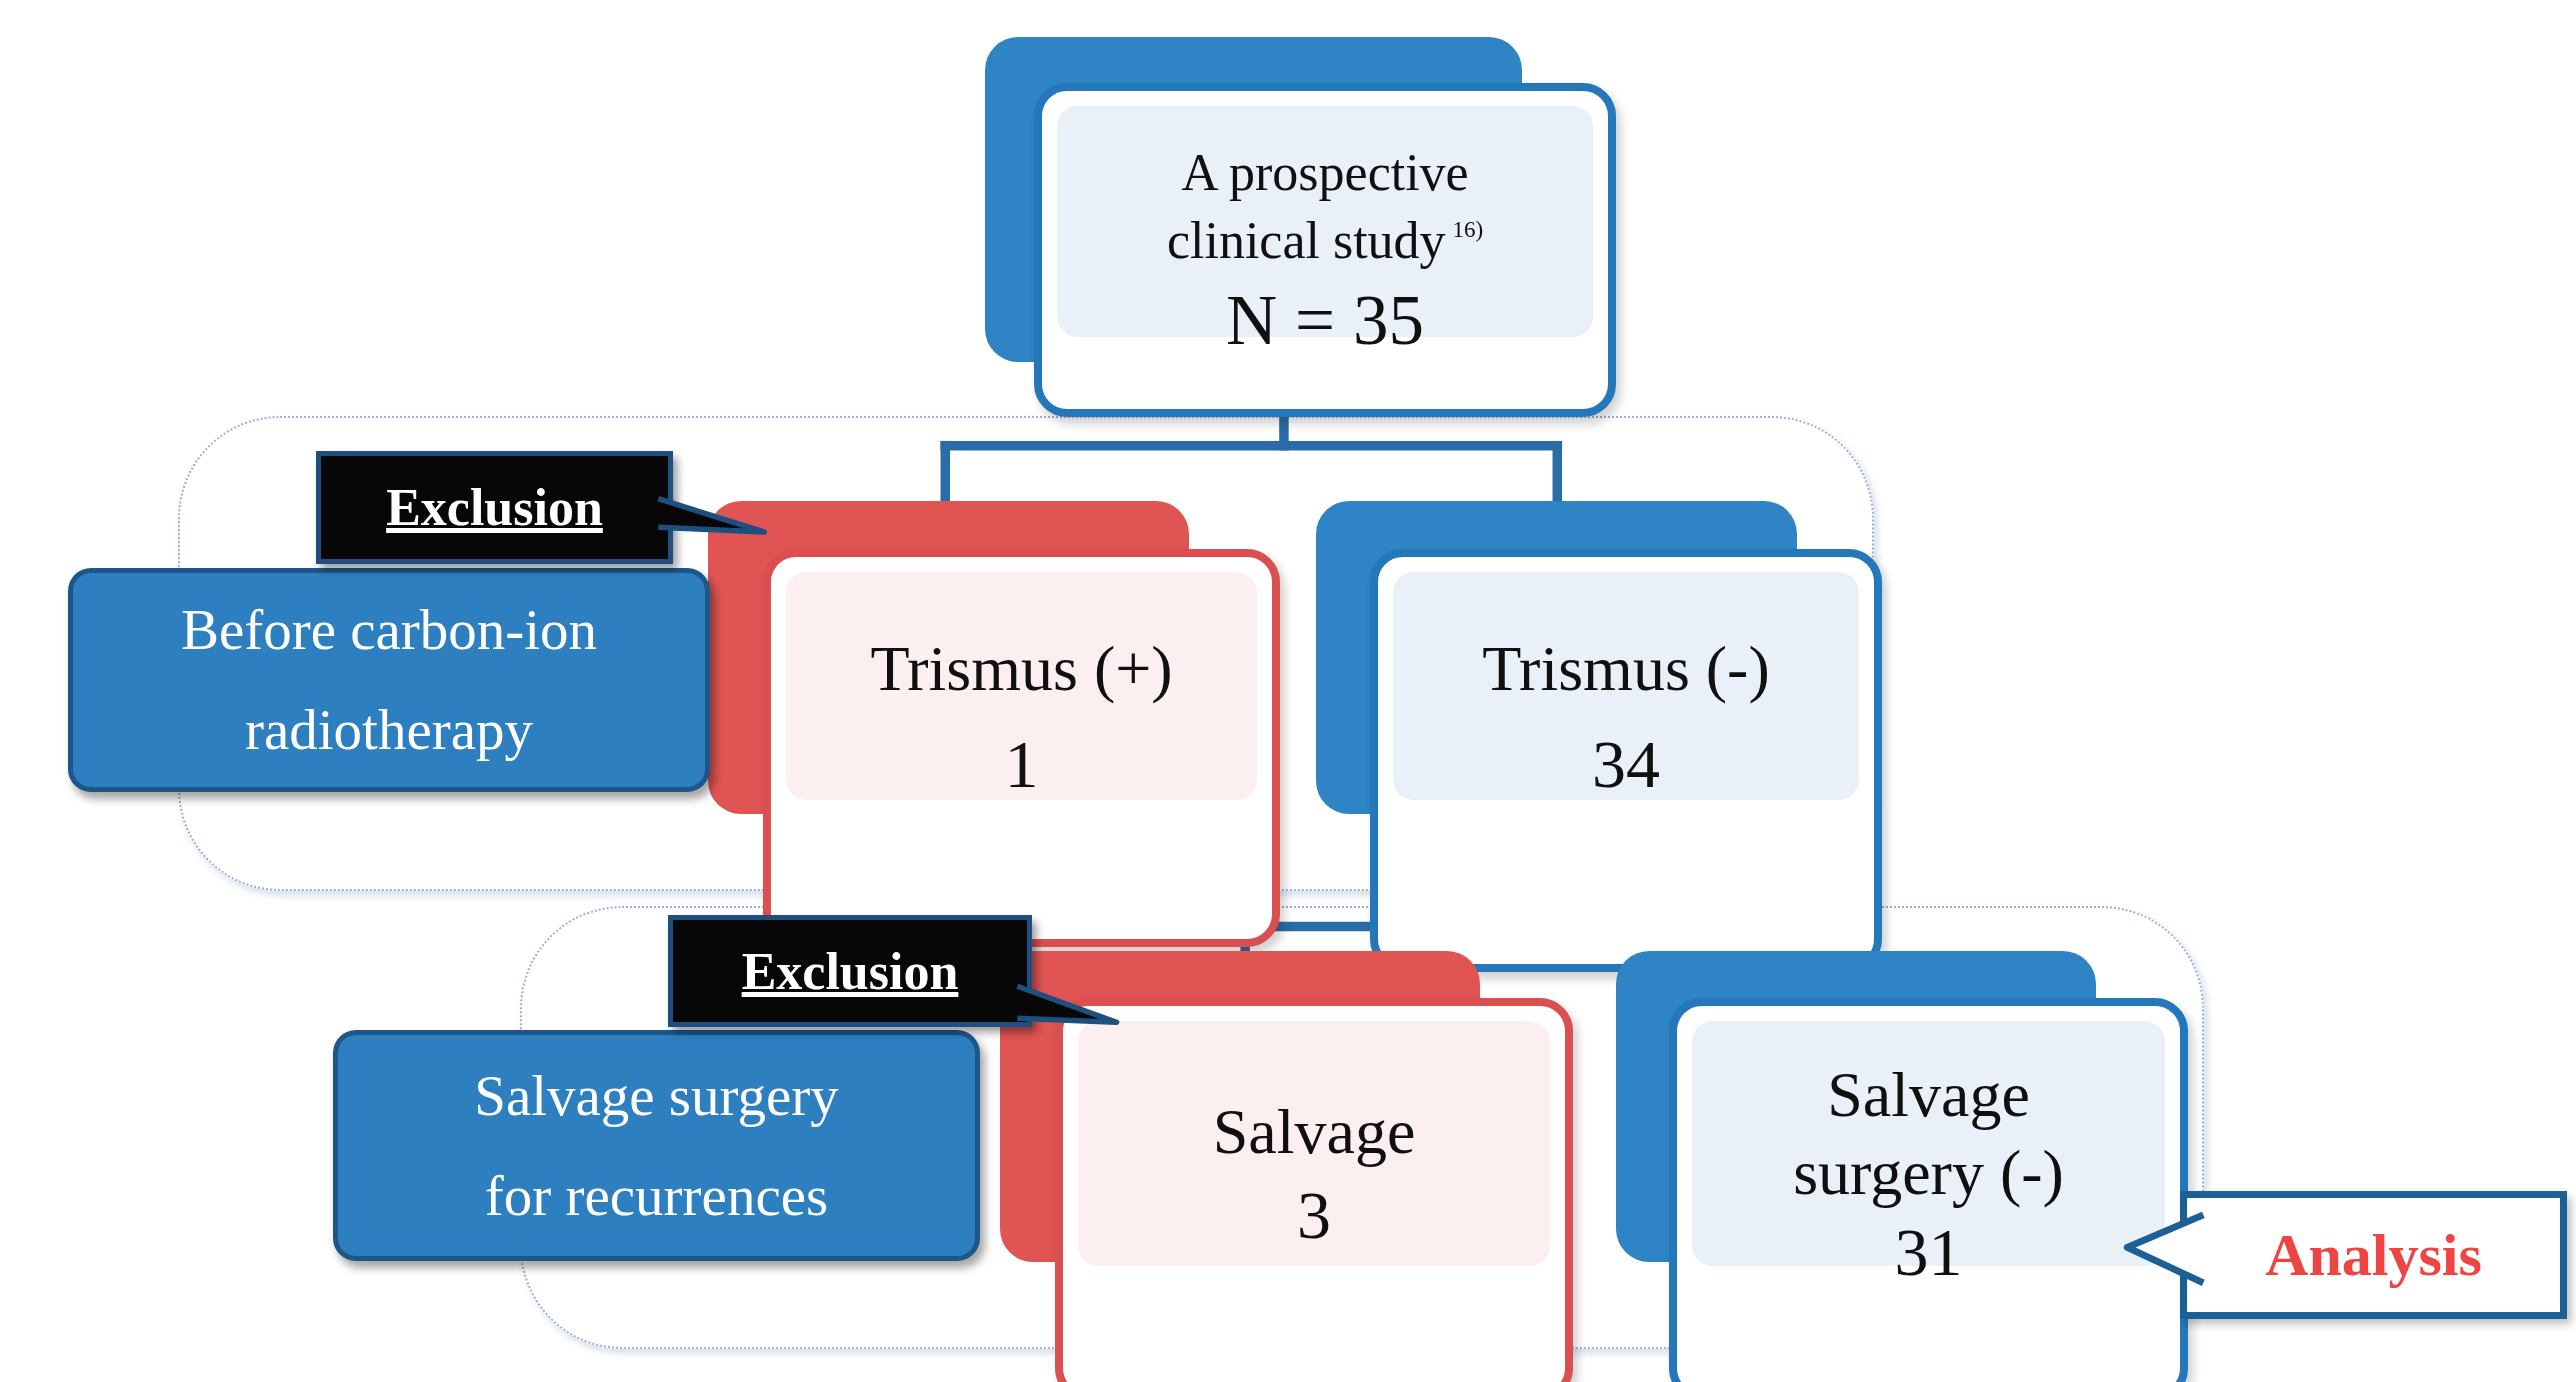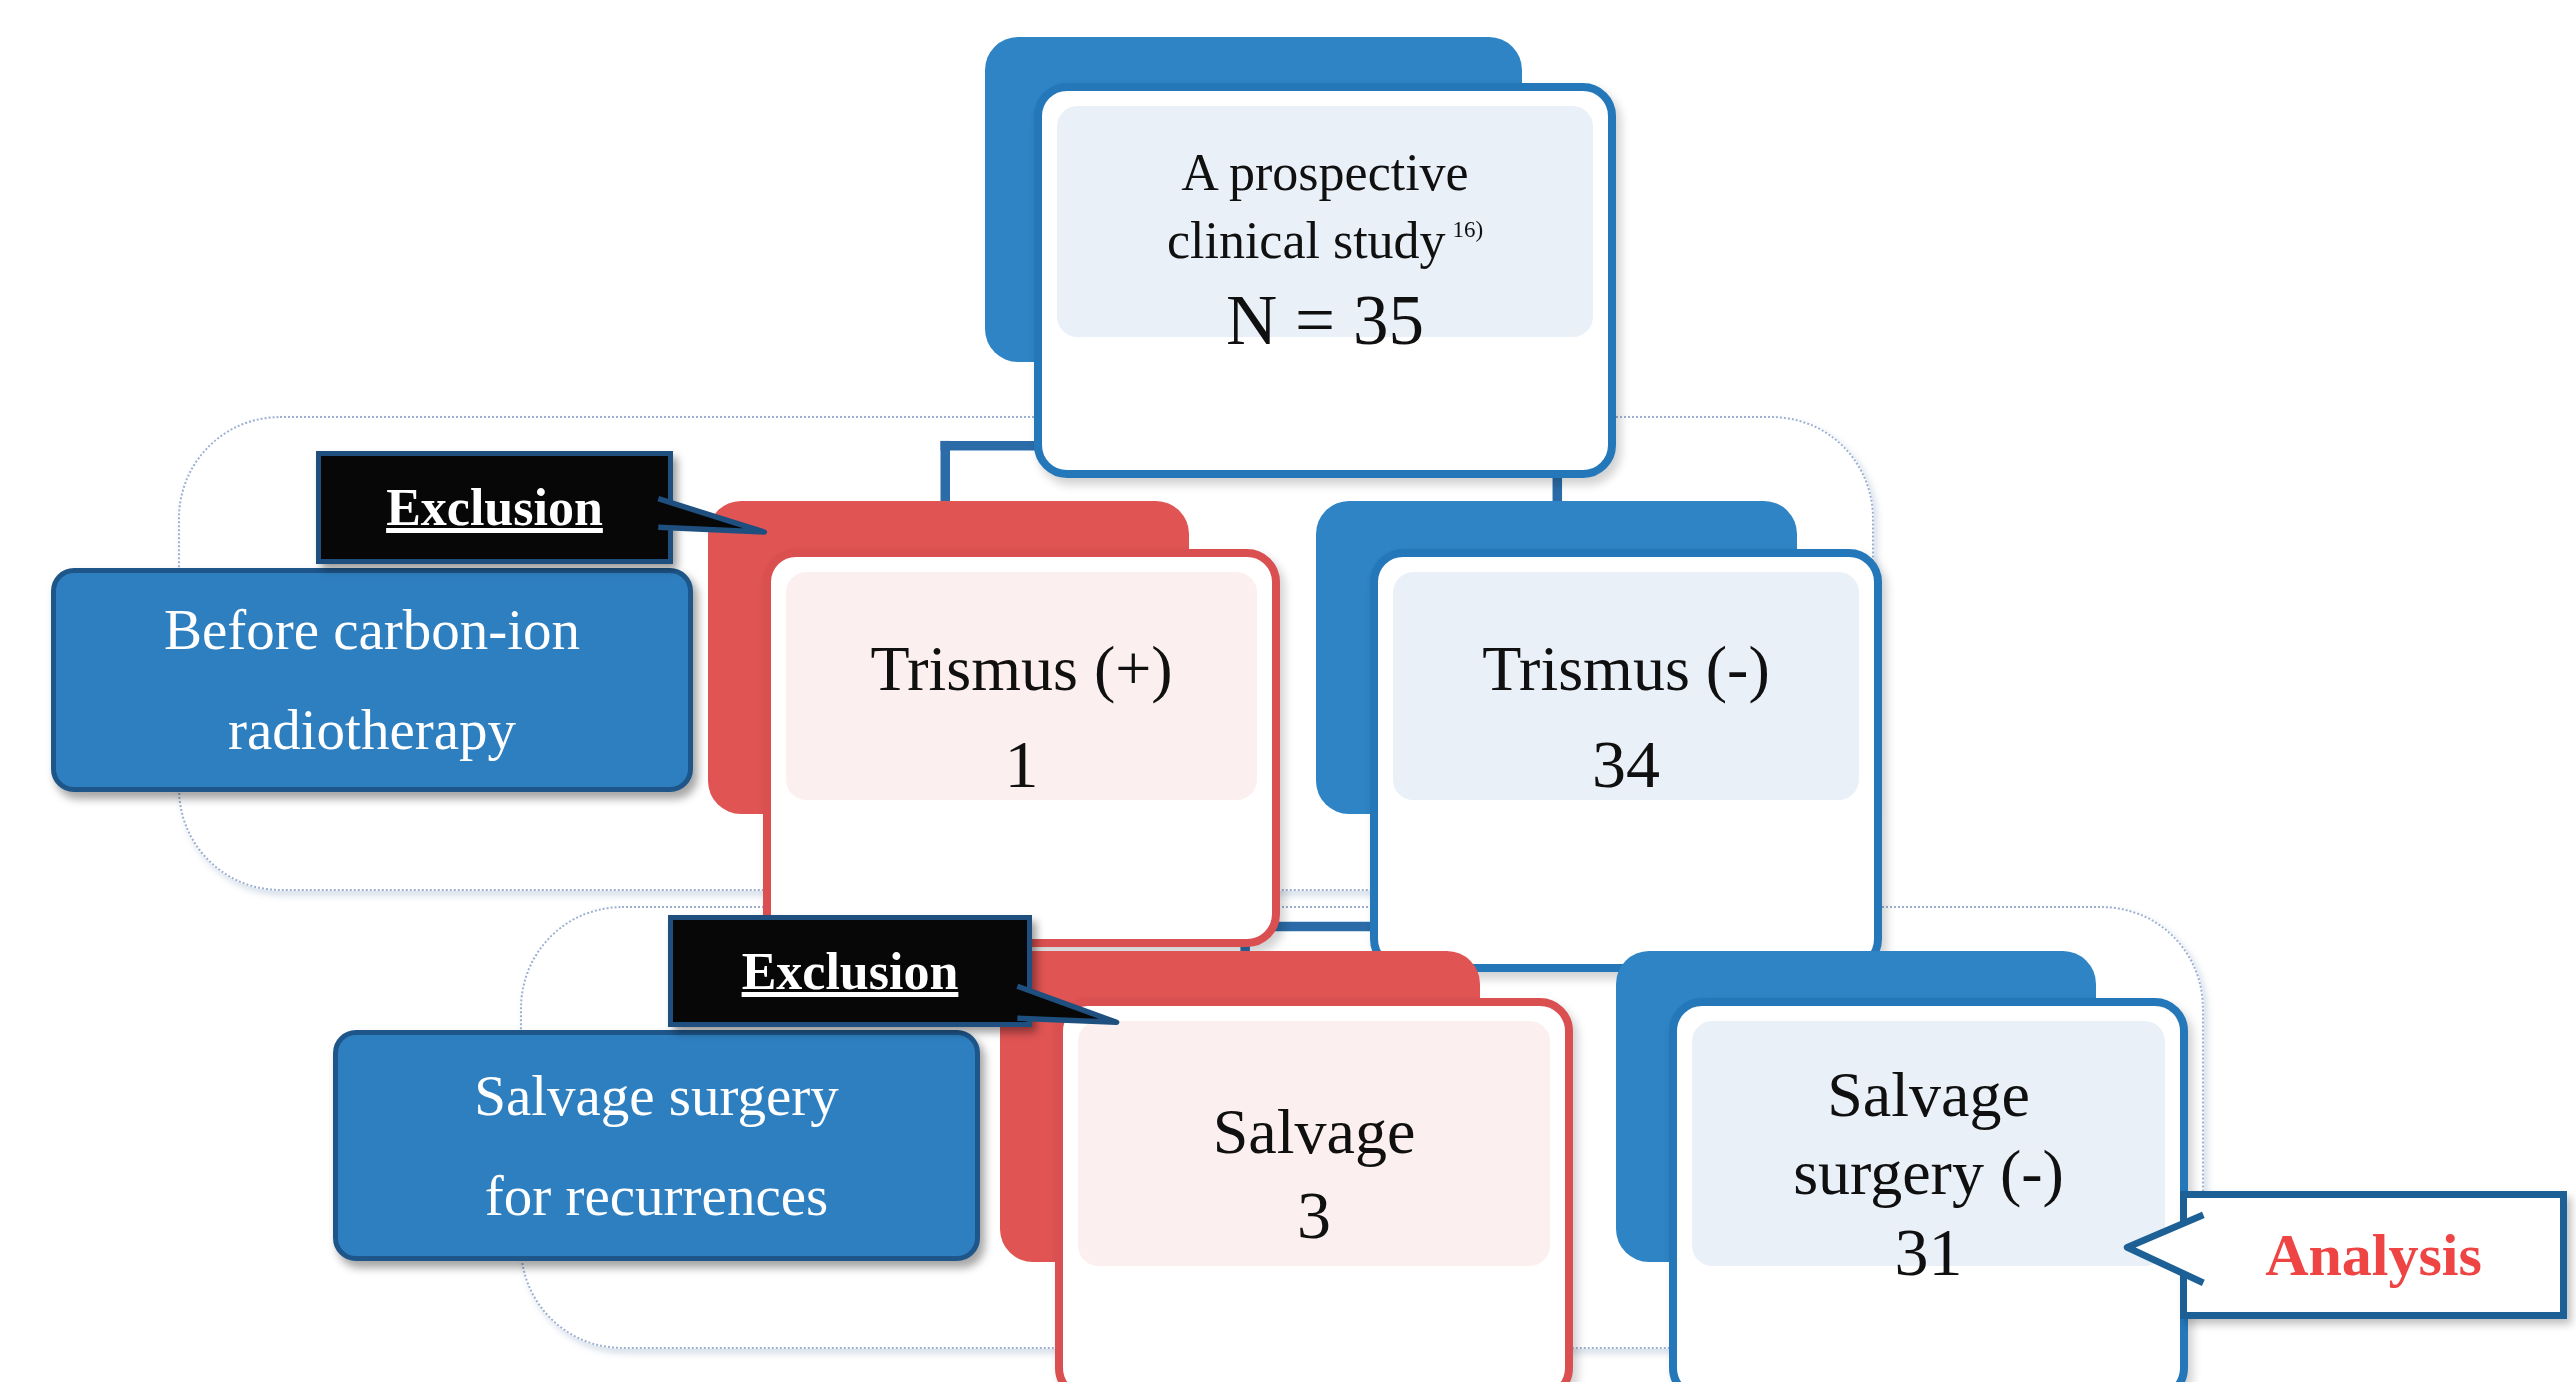--- a/index.html
+++ b/index.html
@@ -73,21 +73,21 @@
       <line x1="1390" y1="648" x2="1390" y2="742"></line>
       <line x1="2290" y1="648" x2="2290" y2="742"></line>
       <line x1="2330" y1="1270" x2="2330" y2="1369"></line>
       <line x1="1824" y1="1362" x2="2743" y2="1362"></line>
       <line x1="1831" y1="1355" x2="1831" y2="1402"></line>
       <line x1="2736" y1="1355" x2="2736" y2="1402"></line>
     </g>
   </svg>
 
   <div class="back-plate back-blue" style="left:985px;top:37px;width:537px;height:325px;"></div>
-  <div class="front-box front-blue" style="left:1034px;top:83px;width:566px;height:318px;padding-bottom:61px;">
+  <div class="front-box front-blue" style="left:1034px;top:83px;width:566px;height:318px;">
     <div class="tint tint-blue" style="height:231px;"></div>
     <div class="inner">
       <div class="root-title">
         <span>A prospective</span><br>
         <span>clinical study</span><span class="root-ref">16)</span>
       </div>
       <div class="root-count">N = 35</div>
     </div>
   </div>
 
@@ -125,21 +125,21 @@
     <div class="tint tint-blue" style="height:245px;"></div>
     <div class="inner">
       <div class="node-label">
         <span>Salvage</span><br>
         <span>surgery (-)</span>
       </div>
       <div class="node-count" style="margin-top:3px;">31</div>
     </div>
   </div>
 
-  <div class="phase-label" style="left:51px;top:568px;width:632px;height:214px;">
+  <div class="phase-label" style="left:68px;top:568px;width:632px;height:214px;">
     <span>Before carbon-ion</span>
     <span>radiotherapy</span>
   </div>
   <div class="phase-label" style="left:333px;top:1030px;width:637px;height:221px;">
     <span>Salvage surgery</span>
     <span>for recurrences</span>
   </div>
 
   <div class="exclusion-box" style="left:316px;top:451px;width:347px;height:103px;">
     <span>Exclusion</span>

